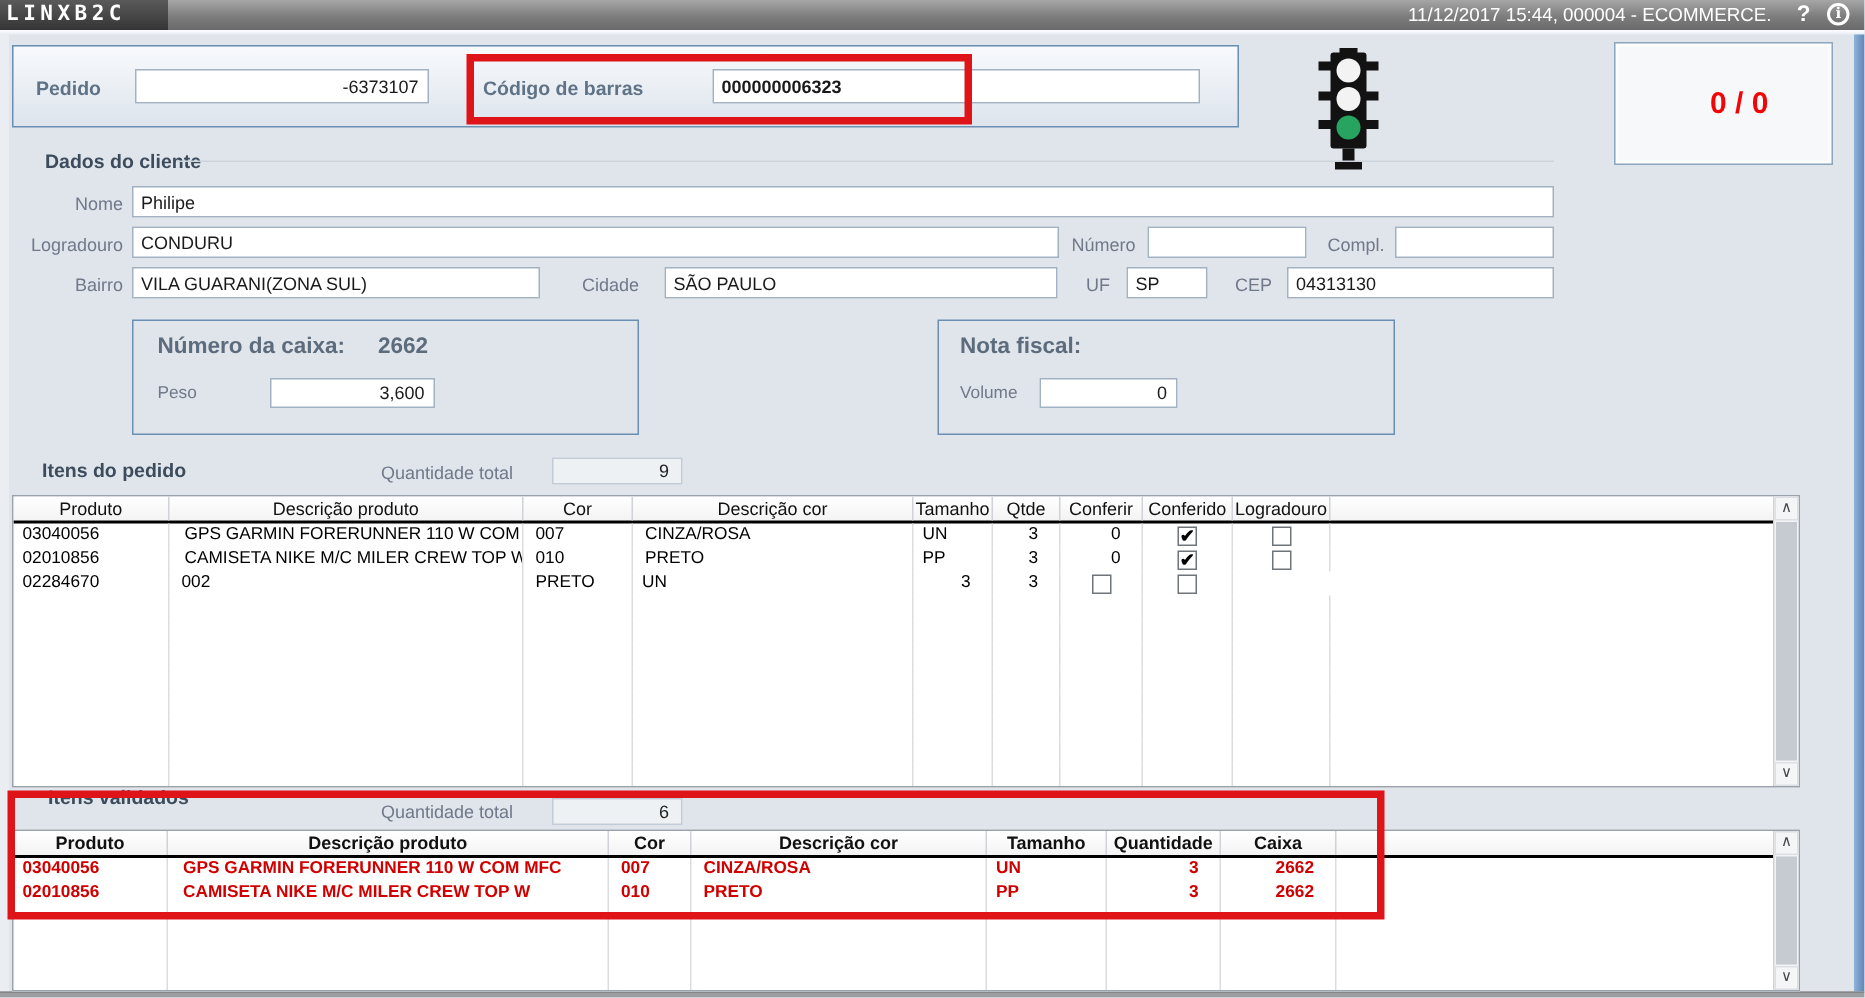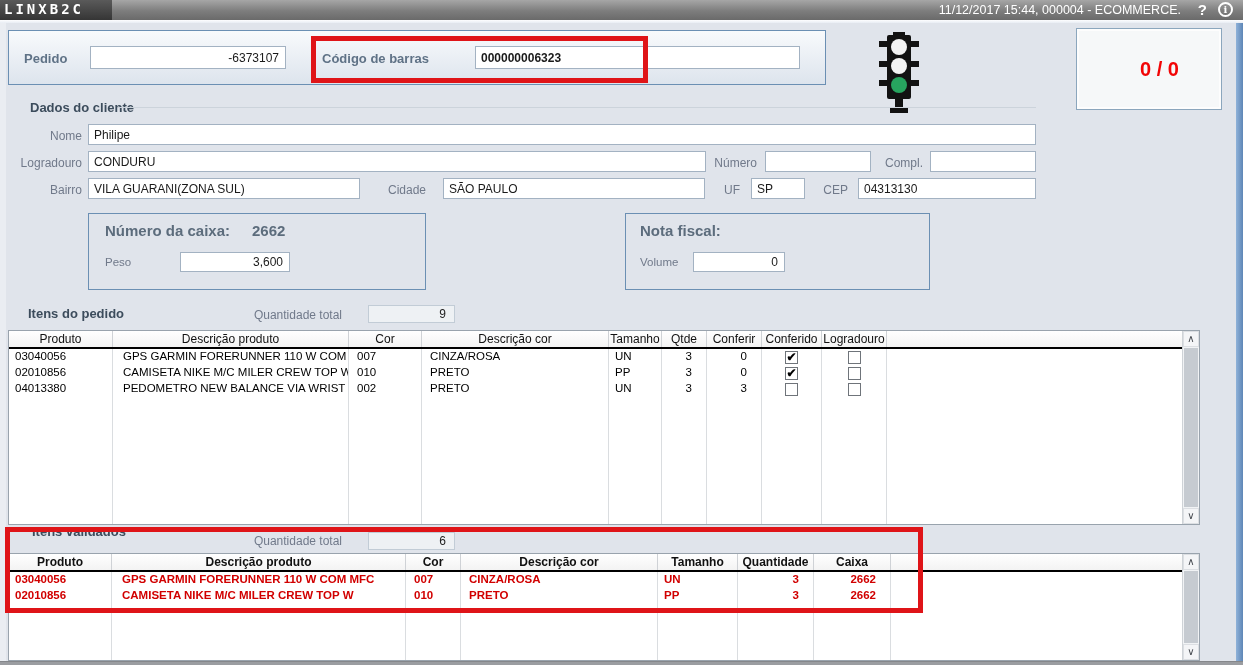--- a/index.html
+++ b/index.html
@@ -242,22 +242,21 @@
       <div class="cell-r">0</div>
       <div class="cell-c">
           <span class="cb">✔</span>
         </div>
       <div class="cell-c">
           <span class="cb"></span>
         </div>
       <div></div>
     </div>
     <div class="tr">
-      <div class="cell-l6">04013380</div>
-      <div class="cell-l10">PEDOMETRO NEW BALANCE VIA WRIST</div>
+      <div class="cell-l6">02284670</div>
       <div class="cell-l8">002</div>
       <div class="cell-l8">PRETO</div>
       <div class="cell-l6">UN</div>
       <div class="cell-r">3</div>
       <div class="cell-r">3</div>
       <div class="cell-c">
           <span class="cb"></span>
         </div>
       <div class="cell-c">
           <span class="cb"></span>

